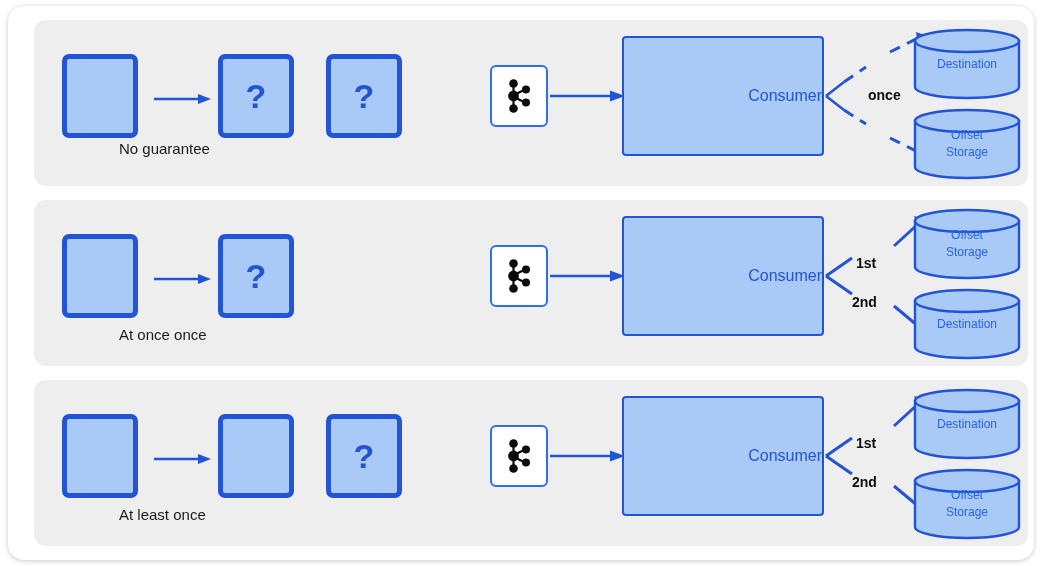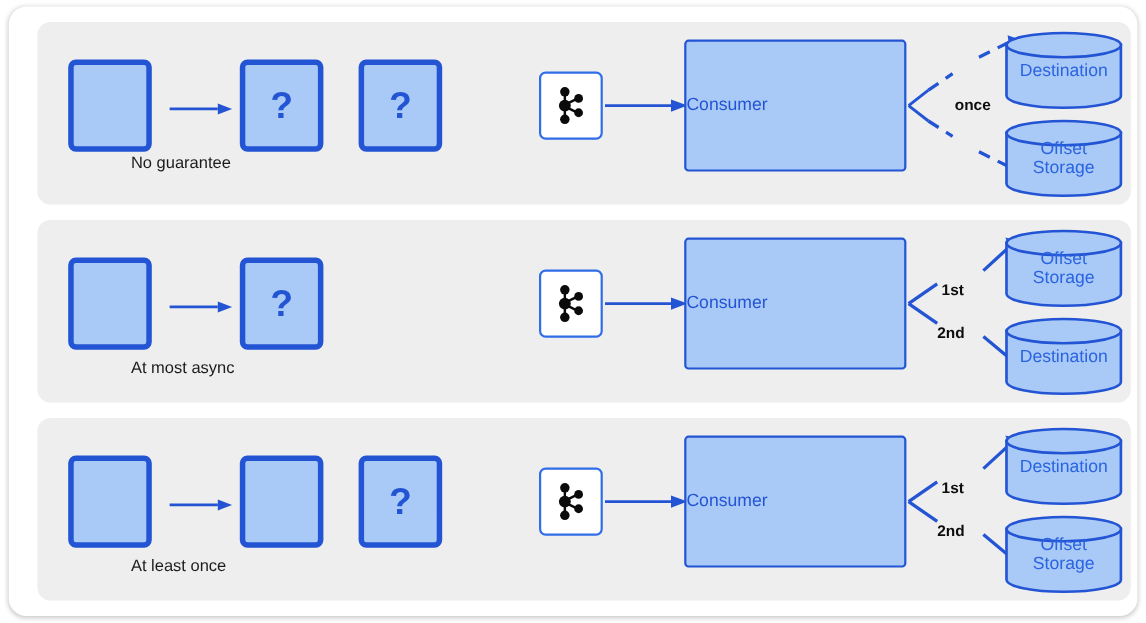--- a/index.html
+++ b/index.html
@@ -83,41 +83,41 @@
     background: #a9c9f7;
     border: 2px solid #2354d4;
     border-radius: 4px;
     box-sizing: border-box;
     width: 202px;
     height: 120px;
     color: #2354d4;
     font-size: 16px;
     display: flex;
     align-items: center;
-    justify-content: flex-start;
+    justify-content: flex-end;
   }
 
   
   .cyl {
     position: absolute;
     width: 110px;
     height: 72px;
   }
   .cyl svg { position: absolute; left: 0; top: 0; }
   .cyl-label {
     position: absolute;
     left: 0;
     top: 0;
     width: 110px;
     height: 72px;
     display: flex;
     align-items: center;
     justify-content: center;
     color: #2a64e0;
-    font-size: 16px;
+    font-size: 12px;
     line-height: 17px;
     text-align: center;
     white-space: pre-line;
     pointer-events: none;
   }
 
   
   .conn {
     position: absolute;
     pointer-events: none;
@@ -208,21 +208,21 @@
 
       <div class="msg-box" style="left:28px; top:34px;"></div>
 
       <svg class="mini-arrow" style="left:120px; top:73px;" viewBox="0 0 58 12">
         <line x1="0" y1="6" x2="44" y2="6" stroke="#2354d4" stroke-width="2.4"></line>
         <polygon points="44,1 57,6 44,11" fill="#2354d4"></polygon>
       </svg>
 
       <div class="msg-box" style="left:184px; top:34px;">?</div>
 
-      <div class="msg-label" style="left:85px; top:126px;">At most async</div>
+      <div class="msg-label" style="left:85px; top:126px;">At once once</div>
 
       <div class="kafka-tile" style="left:456px; top:45px;">
         <svg width="30" height="36" viewBox="0 0 30 36">
           <circle cx="9.5" cy="5.5" r="4.3" fill="#0b0b0b"></circle>
           <circle cx="9.5" cy="18" r="5.4" fill="#0b0b0b"></circle>
           <circle cx="9.5" cy="30.5" r="4.3" fill="#0b0b0b"></circle>
           <circle cx="22" cy="11.5" r="4.0" fill="#0b0b0b"></circle>
           <circle cx="22" cy="24.5" r="4.0" fill="#0b0b0b"></circle>
           <line x1="9.5" y1="9" x2="9.5" y2="27" stroke="#0b0b0b" stroke-width="2.2"></line>
           <line x1="13" y1="15.5" x2="19" y2="12.5" stroke="#0b0b0b" stroke-width="2.2"></line>

